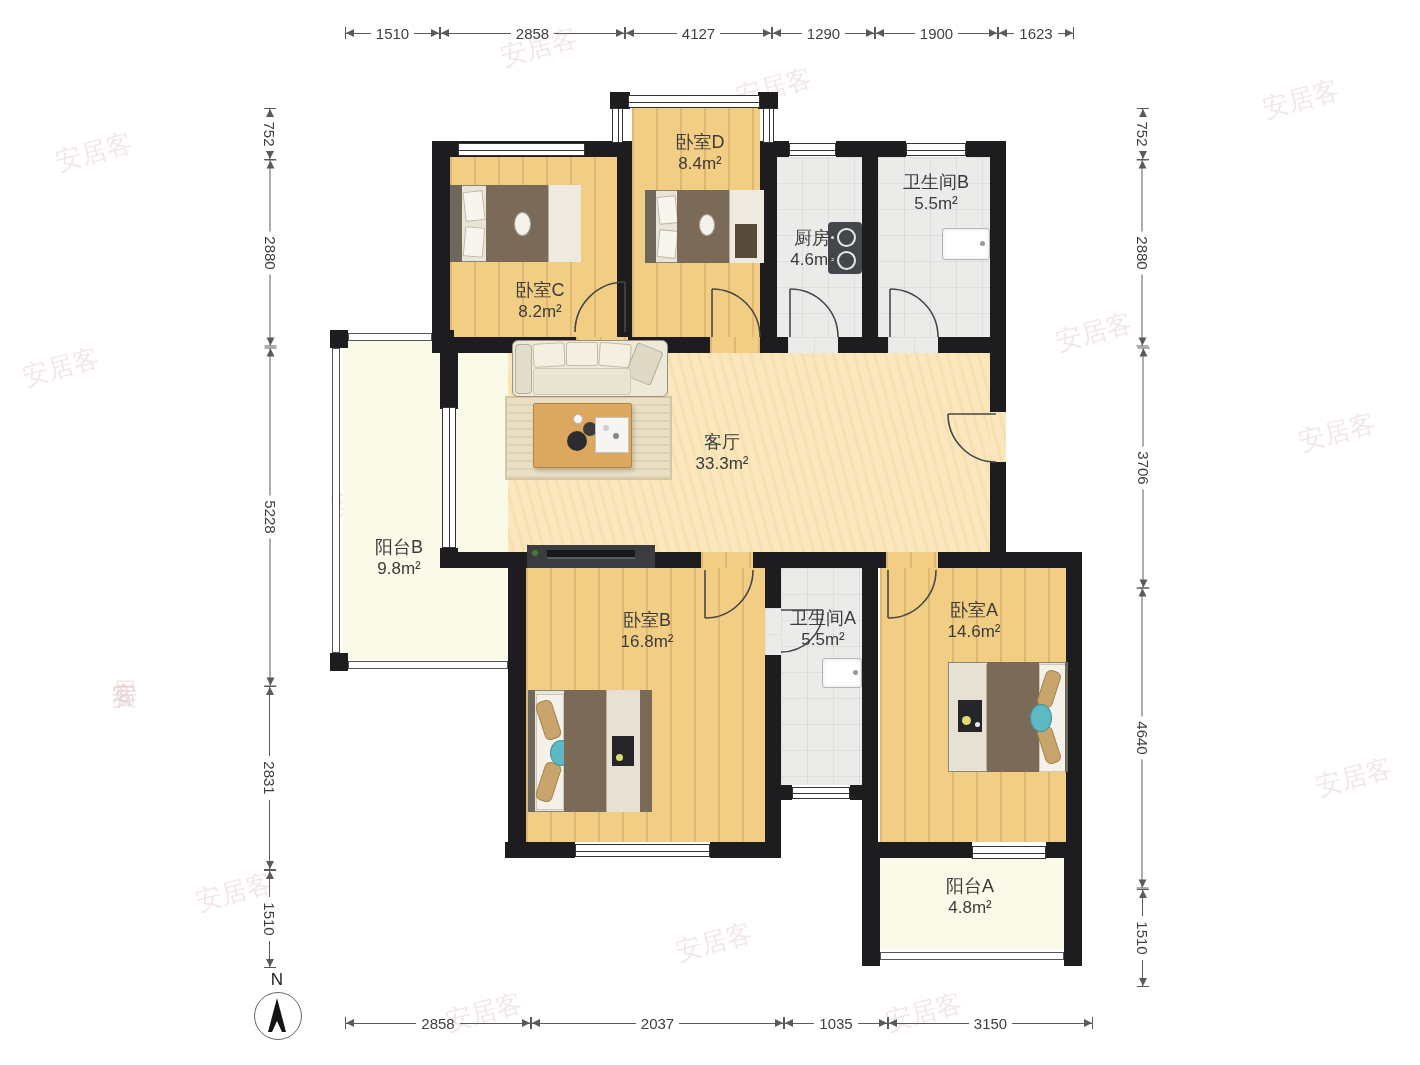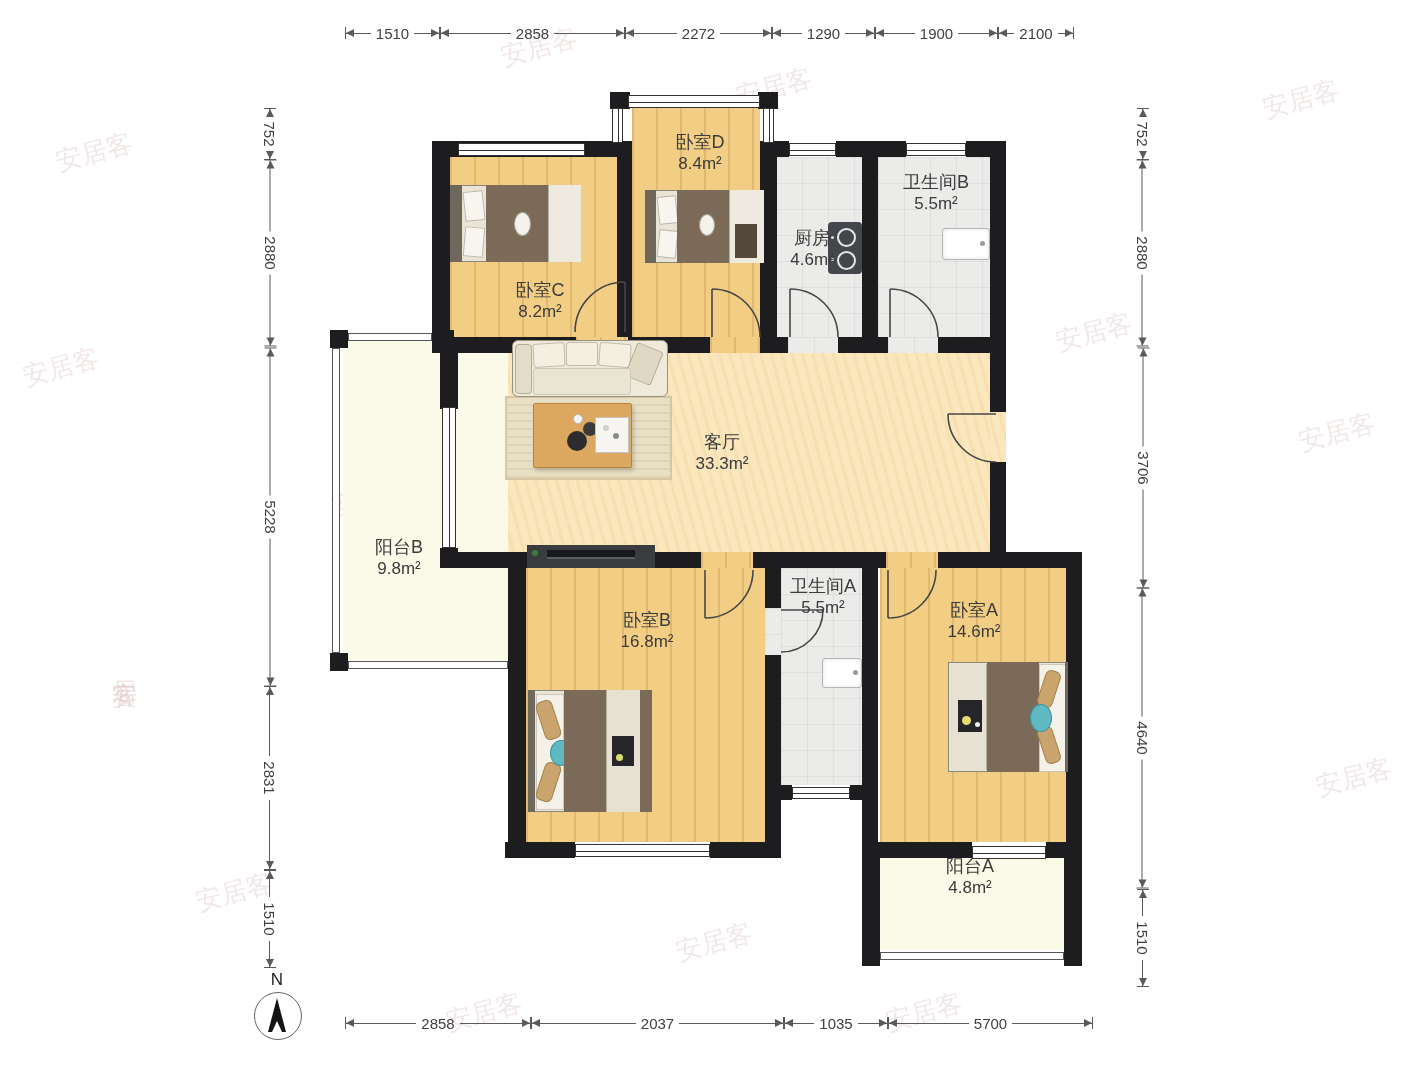--- a/index.html
+++ b/index.html
@@ -287,82 +287,82 @@
       <div class="ra">33.3m²</div>
     </div>
   <div class="room-label" style="left:399px;top:537px">
     <div class="rn">阳台B</div>
       <div class="ra">9.8m²</div>
     </div>
   <div class="room-label" style="left:647px;top:610px">
     <div class="rn">卧室B</div>
       <div class="ra">16.8m²</div>
     </div>
-  <div class="room-label" style="left:823px;top:576px">
+  <div class="room-label" style="left:823px;top:608px">
     <div class="rn">卫生间A</div>
       <div class="ra">5.5m²</div>
     </div>
   <div class="room-label" style="left:974px;top:600px">
     <div class="rn">卧室A</div>
       <div class="ra">14.6m²</div>
     </div>
-  <div class="room-label" style="left:970px;top:856px">
+  <div class="room-label" style="left:970px;top:876px">
     <div class="rn">阳台A</div>
       <div class="ra">4.8m²</div>
     </div>
 
   <div class="dim" style="left:345px;top:24px;width:95px">
       <span class="ln al"></span>
       <span class="lab">1510</span>
       <span class="ln ar"></span>
     </div>
   <div class="dim" style="left:440px;top:24px;width:185px">
       <span class="ln al"></span>
       <span class="lab">2858</span>
       <span class="ln ar"></span>
     </div>
   <div class="dim" style="left:625px;top:24px;width:147px">
       <span class="ln al"></span>
-      <span class="lab">2272</span>
+      <span class="lab">4127</span>
       <span class="ln ar"></span>
     </div>
   <div class="dim" style="left:772px;top:24px;width:103px">
       <span class="ln al"></span>
       <span class="lab">1290</span>
       <span class="ln ar"></span>
     </div>
   <div class="dim" style="left:875px;top:24px;width:123px">
       <span class="ln al"></span>
       <span class="lab">1900</span>
       <span class="ln ar"></span>
     </div>
   <div class="dim" style="left:998px;top:24px;width:76px">
       <span class="ln al"></span>
-      <span class="lab">2100</span>
+      <span class="lab">1623</span>
       <span class="ln ar"></span>
     </div>
 
   <div class="dim" style="left:345px;top:1014px;width:186px">
       <span class="ln al"></span>
       <span class="lab">2858</span>
       <span class="ln ar"></span>
     </div>
   <div class="dim" style="left:531px;top:1014px;width:253px">
       <span class="ln al"></span>
       <span class="lab">2037</span>
       <span class="ln ar"></span>
     </div>
   <div class="dim" style="left:784px;top:1014px;width:104px">
       <span class="ln al"></span>
       <span class="lab">1035</span>
       <span class="ln ar"></span>
     </div>
   <div class="dim" style="left:888px;top:1014px;width:205px">
       <span class="ln al"></span>
-      <span class="lab">5700</span>
+      <span class="lab">3150</span>
       <span class="ln ar"></span>
     </div>
 
   <div class="dim v" style="left:244px;top:125px;width:52px">
       <span class="ln al"></span>
       <span class="lab">752</span>
       <span class="ln ar"></span>
     </div>
   <div class="dim v" style="left:177px;top:244px;width:187px">
       <span class="ln al"></span>

